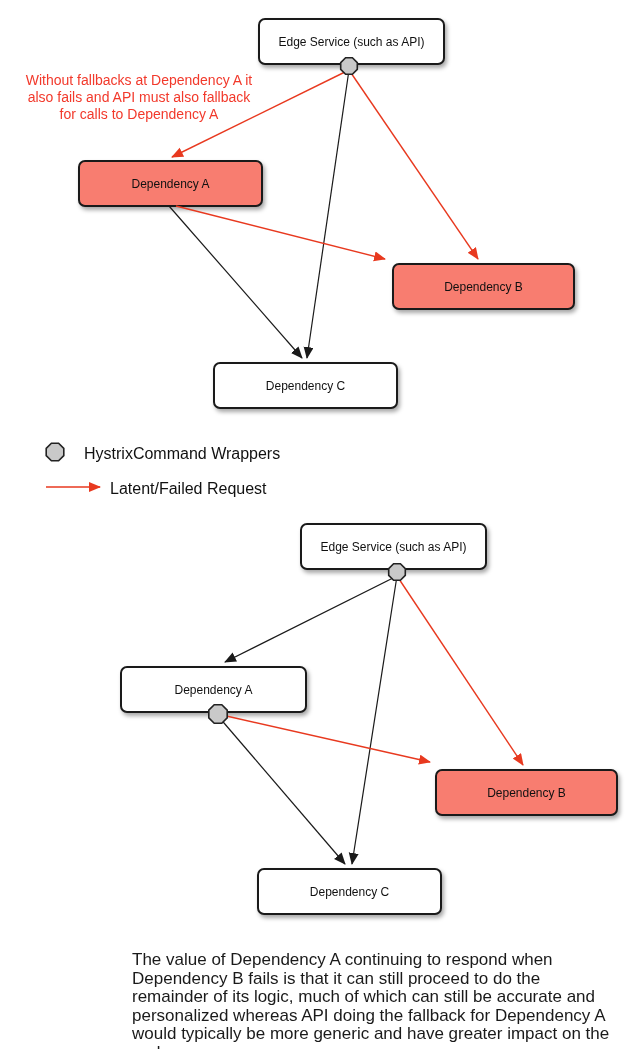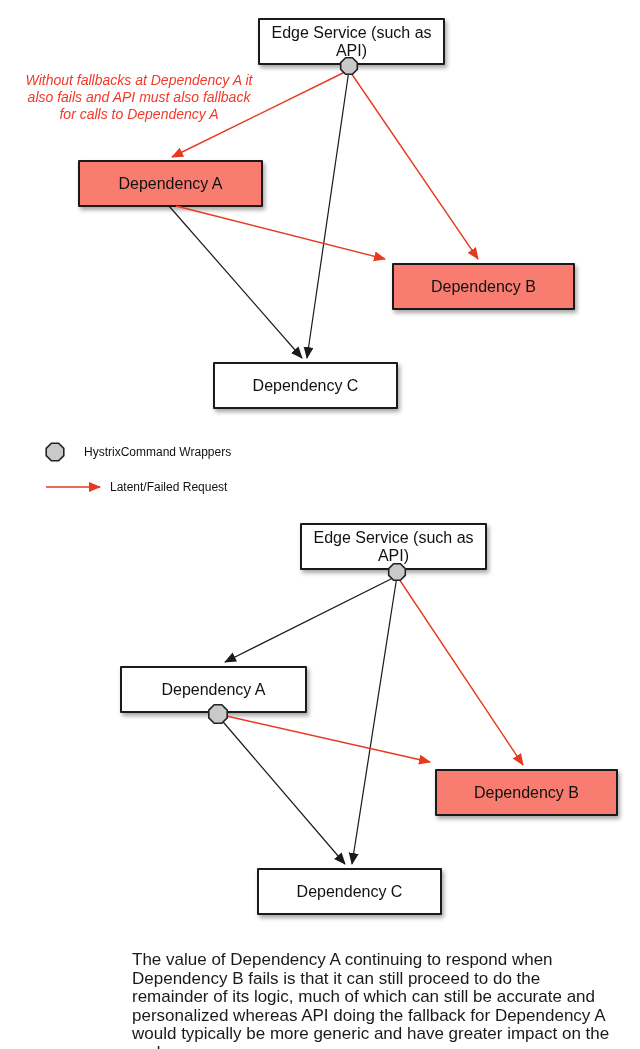--- a/index.html
+++ b/index.html
@@ -3,34 +3,33 @@
 <meta charset="utf-8">
 <style>
   html,body{margin:0;padding:0;background:#ffffff;}
   body{font-family:"Liberation Sans","DejaVu Sans",sans-serif;}
   .canvas{
     position:relative;width:640px;height:1049px;background:#fff;overflow:hidden;
   }
   .node{
     position:absolute;display:flex;align-items:center;justify-content:center;
     border:2px solid #1a1a1a;background:#fff;box-sizing:border-box;
-    font-size:16px;color:#111;text-align:center;
+    font-size:12px;color:#111;text-align:center;
     box-shadow:2px 3px 4px rgba(0,0,0,0.35);
-    border-radius:1px;
+    border-radius:7px;
   }
   .node.failed{background:var(--failed-box-fill,#f87d70);}
   .annotation{
     position:absolute;text-align:center;font-size:14px;line-height:17px;
     white-space:pre-line;
-    font-style:italic;
   }
   .annotation.red{color:var(--red-text,#f2392b);}
   .annotation.green{color:var(--green-text,#1f9e1f);}
   .legend-label{
-    position:absolute;font-size:12px;color:#111;white-space:nowrap;
+    position:absolute;font-size:16px;color:#111;white-space:nowrap;
   }
   .footer-par{
     position:absolute;left:132px;top:951px;width:482px;
     font-size:17px;line-height:18.6px;color:#1a1a1a;
   }
   svg.overlay{position:absolute;left:0;top:0;pointer-events:none;}
   .ln-black{stroke:#1a1a1a;stroke-width:1.2;fill:none;}
   .ln-red{stroke:var(--red-arrow,#e8391f);stroke-width:1.4;fill:none;}
   .mh-black{fill:#1a1a1a;}
   .mh-red{fill:var(--red-arrow,#e8391f);}

